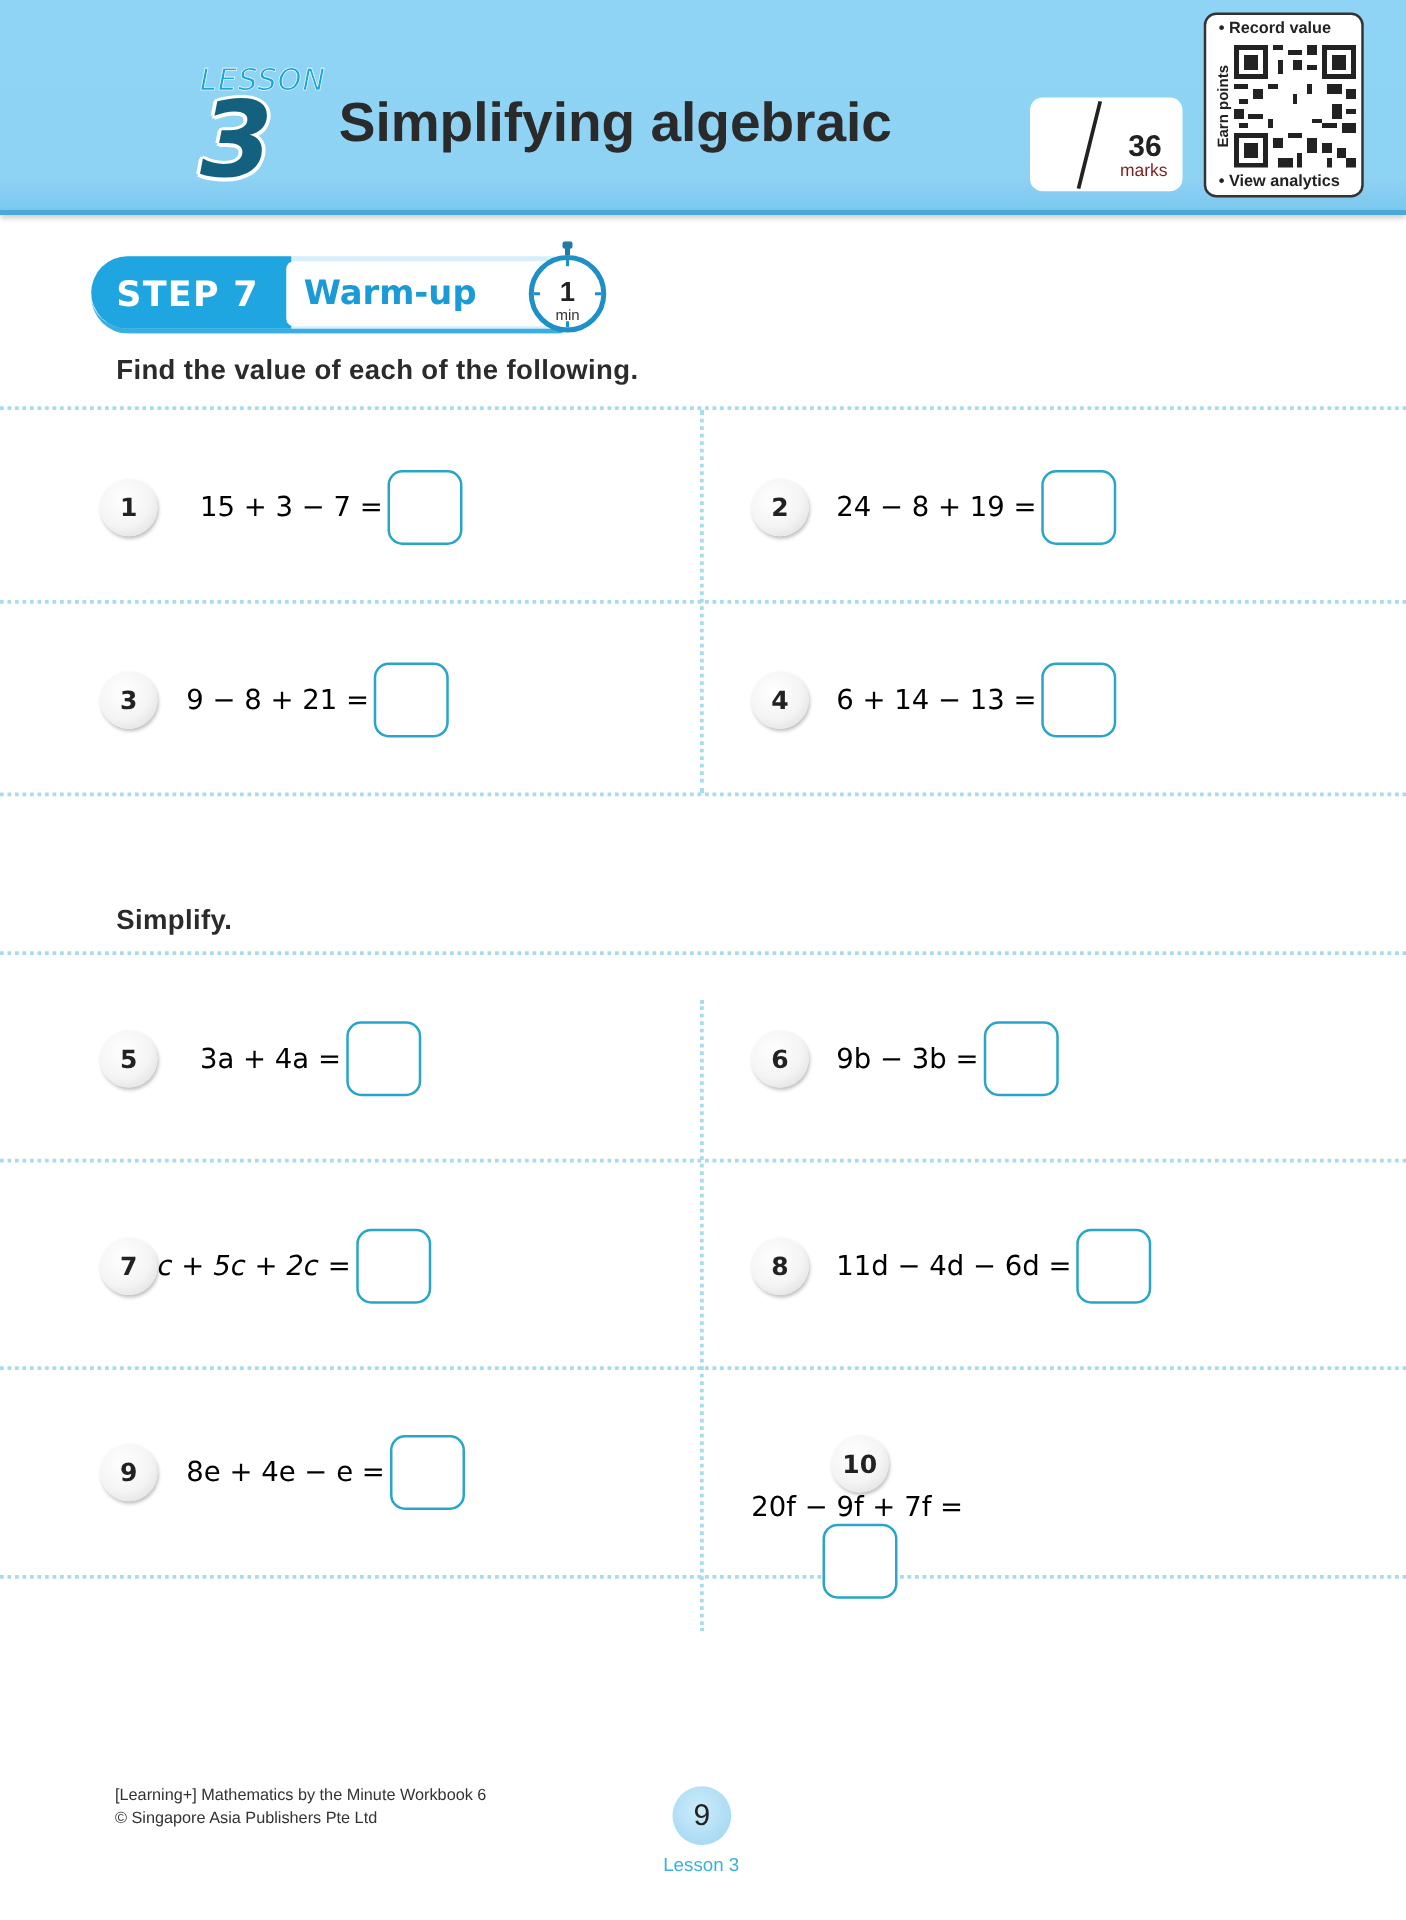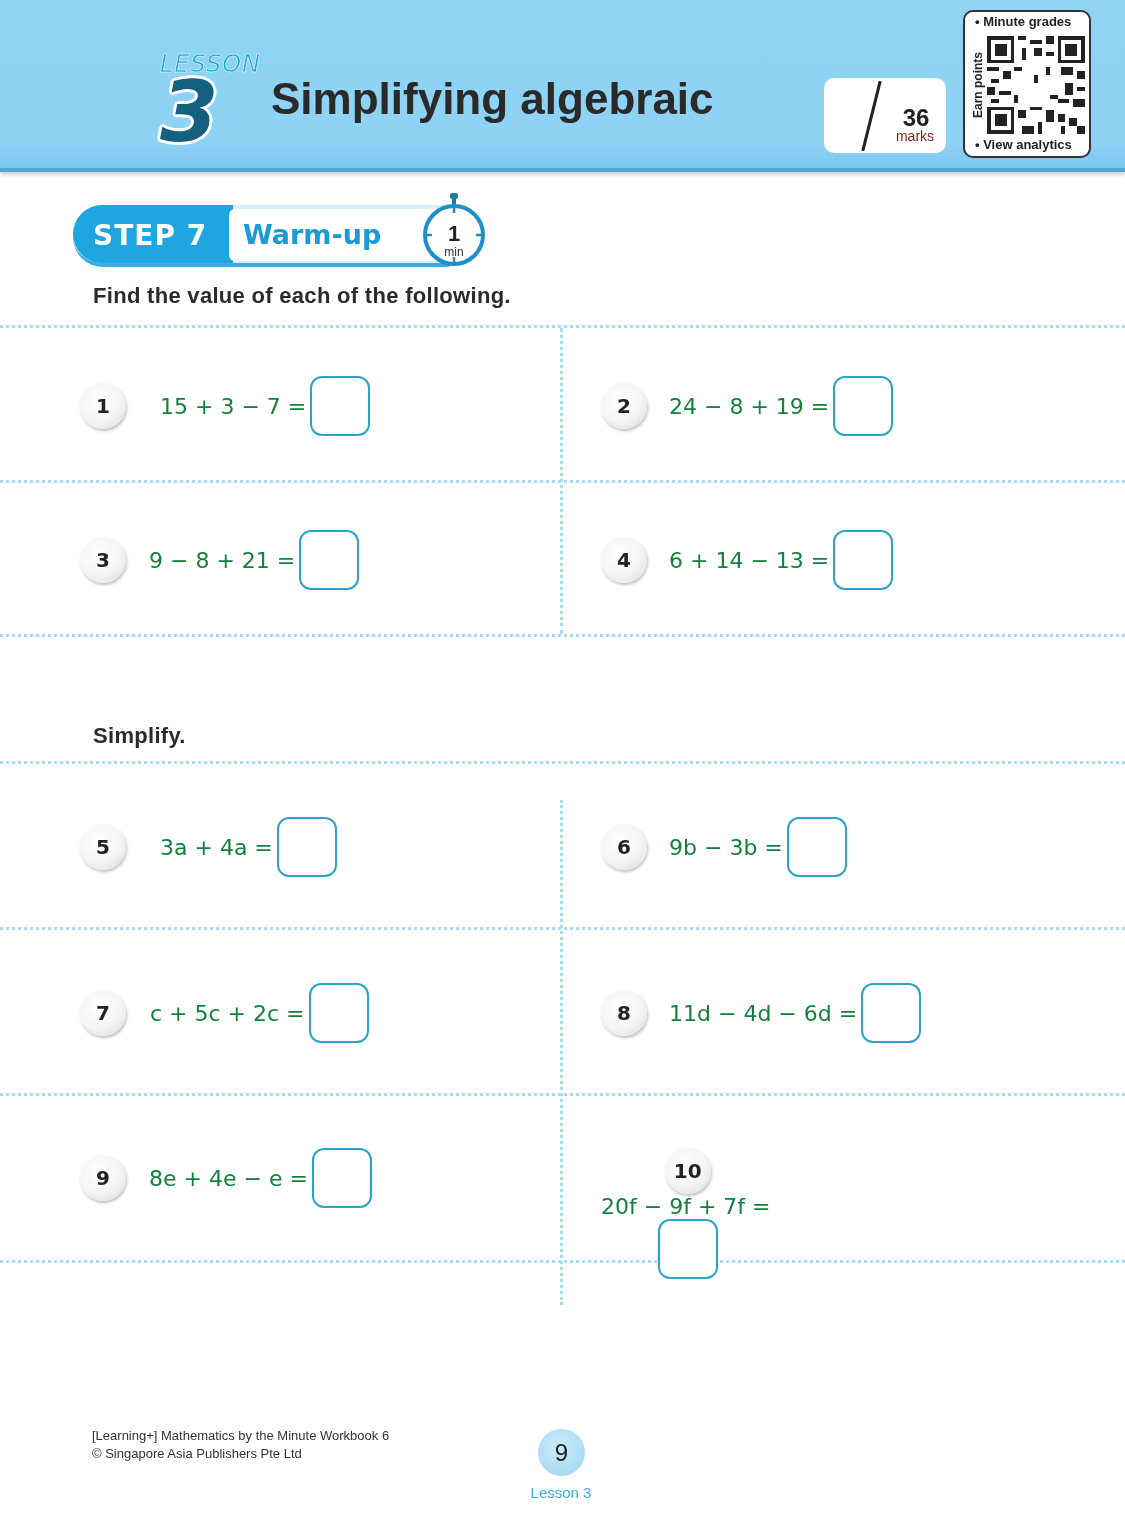--- a/index.html
+++ b/index.html
@@ -123,21 +123,21 @@
   .q { position: absolute; height: 60px; display: flex; align-items: center; }
   .q-badge {
     width: 46px; height: 46px; border-radius: 50%;
     background: radial-gradient(circle at 40% 35%, #ffffff 0%, #f4f4f4 55%, #d8d8d8 100%);
     box-shadow: 1px 2px 3px rgba(0,0,0,0.25);
     display: flex; align-items: center; justify-content: center;
     font-family: "DejaVu Sans", sans-serif; font-weight: bold; font-size: 20px; color: #222;
     flex-shrink: 0;
   }
   .q-expr {
-    font-family: "DejaVu Sans", sans-serif; font-size: 22px; color: #15803d;
+    font-family: "DejaVu Sans", sans-serif; font-size: 22px; color: #000000;
     white-space: nowrap; margin-right: 4px;
   }
   .q-box {
     width: 60px; height: 60px; border: 2.5px solid #2aa5c9; border-radius: 12px;
     background: #ffffff; flex-shrink: 0;
   }
 
   
   .footer-text {
     position: absolute; left: 92px; top: 1427px;
@@ -163,21 +163,21 @@
 <div class="title">
   <div>Simplifying algebraic</div>
 </div>
 
 <div class="marks-box"></div>
 <div class="marks-slash"></div>
 <div class="marks-num">36</div>
 <div class="marks-label">marks</div>
 
 <div class="qr-card"></div>
-<div class="qr-top">• Minute grades</div>
+<div class="qr-top">• Record value</div>
 <div class="qr-side">Earn points</div>
 <div class="qr-bottom">• View analytics</div>
 <svg class="qr-code" viewBox="0 0 25 25" shape-rendering="crispEdges">
   <rect width="25" height="25" fill="#fff"></rect>
   <g fill="#222">
     <rect x="0" y="0" width="7" height="7"></rect>
       <rect x="1" y="1" width="5" height="5" fill="#fff"></rect>
       <rect x="2" y="2" width="3" height="3"></rect>
     <rect x="18" y="0" width="7" height="7"></rect>
       <rect x="19" y="1" width="5" height="5" fill="#fff"></rect>
@@ -281,21 +281,21 @@
   <div class="q-expr" style="margin-left:34px;">3a + 4a =</div>
   <div class="q-box"></div>
 </div>
 <div class="q" style="left:601px;top:817px;">
   <div class="q-badge">6</div>
   <div class="q-expr" style="margin-left:22px;">9b − 3b =</div>
   <div class="q-box"></div>
 </div>
 <div class="q" style="left:80px;top:983px;">
   <div class="q-badge">7</div>
-  <div class="q-expr" style="margin-left:24px;">c + 5c + 2c =</div>
+  <div class="q-expr" style="font-style:italic;">c + 5c + 2c =</div>
   <div class="q-box"></div>
 </div>
 <div class="q" style="left:601px;top:983px;">
   <div class="q-badge">8</div>
   <div class="q-expr" style="margin-left:22px;">11d − 4d − 6d =</div>
   <div class="q-box"></div>
 </div>
 <div class="q" style="left:80px;top:1148px;">
   <div class="q-badge">9</div>
   <div class="q-expr" style="margin-left:23px;">8e + 4e − e =</div>

